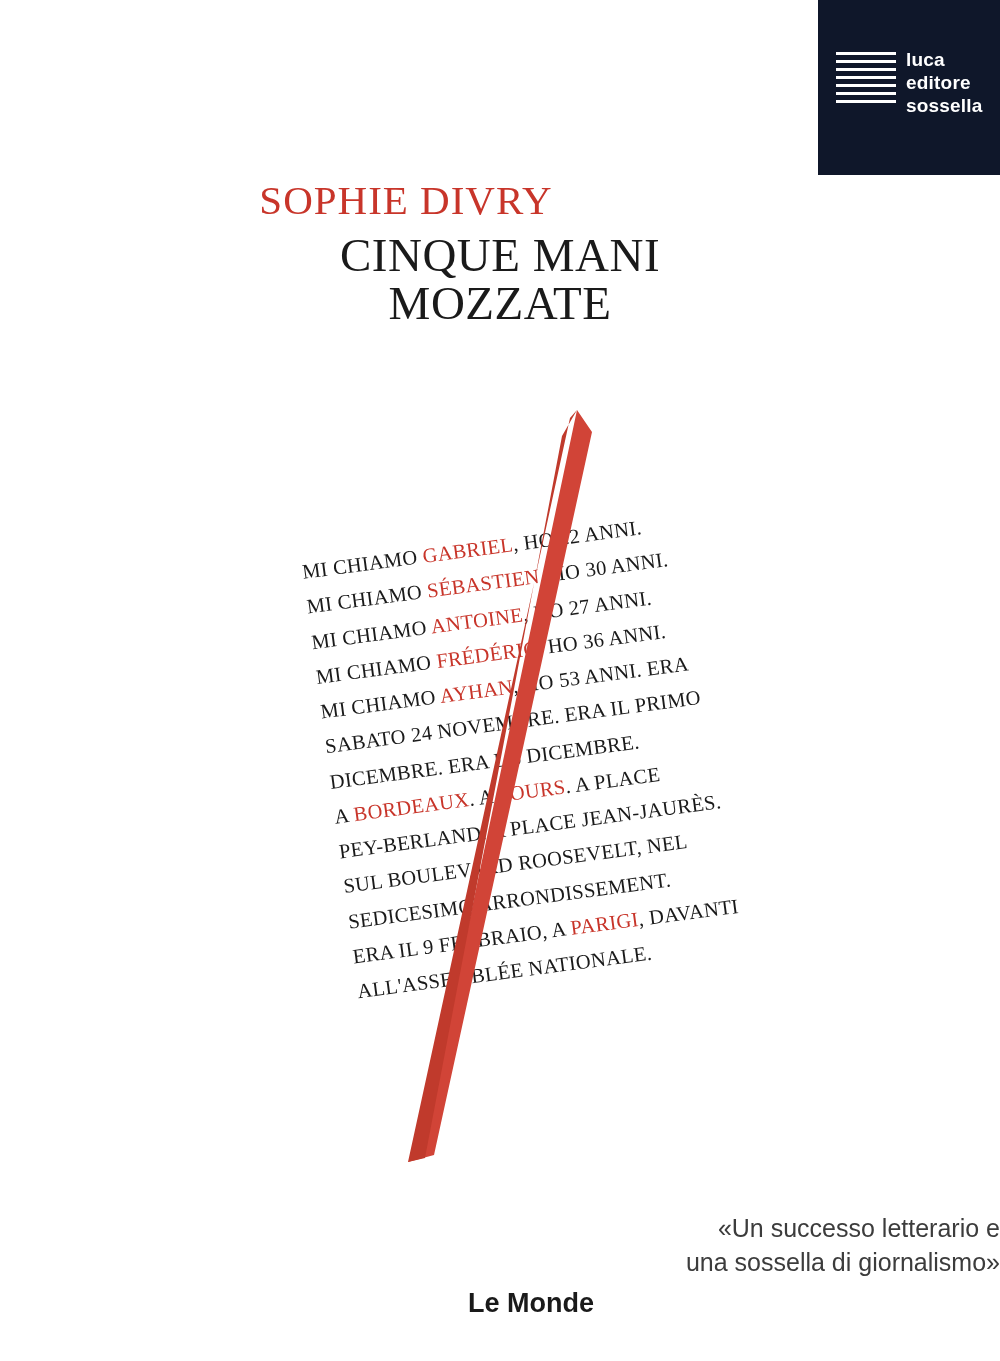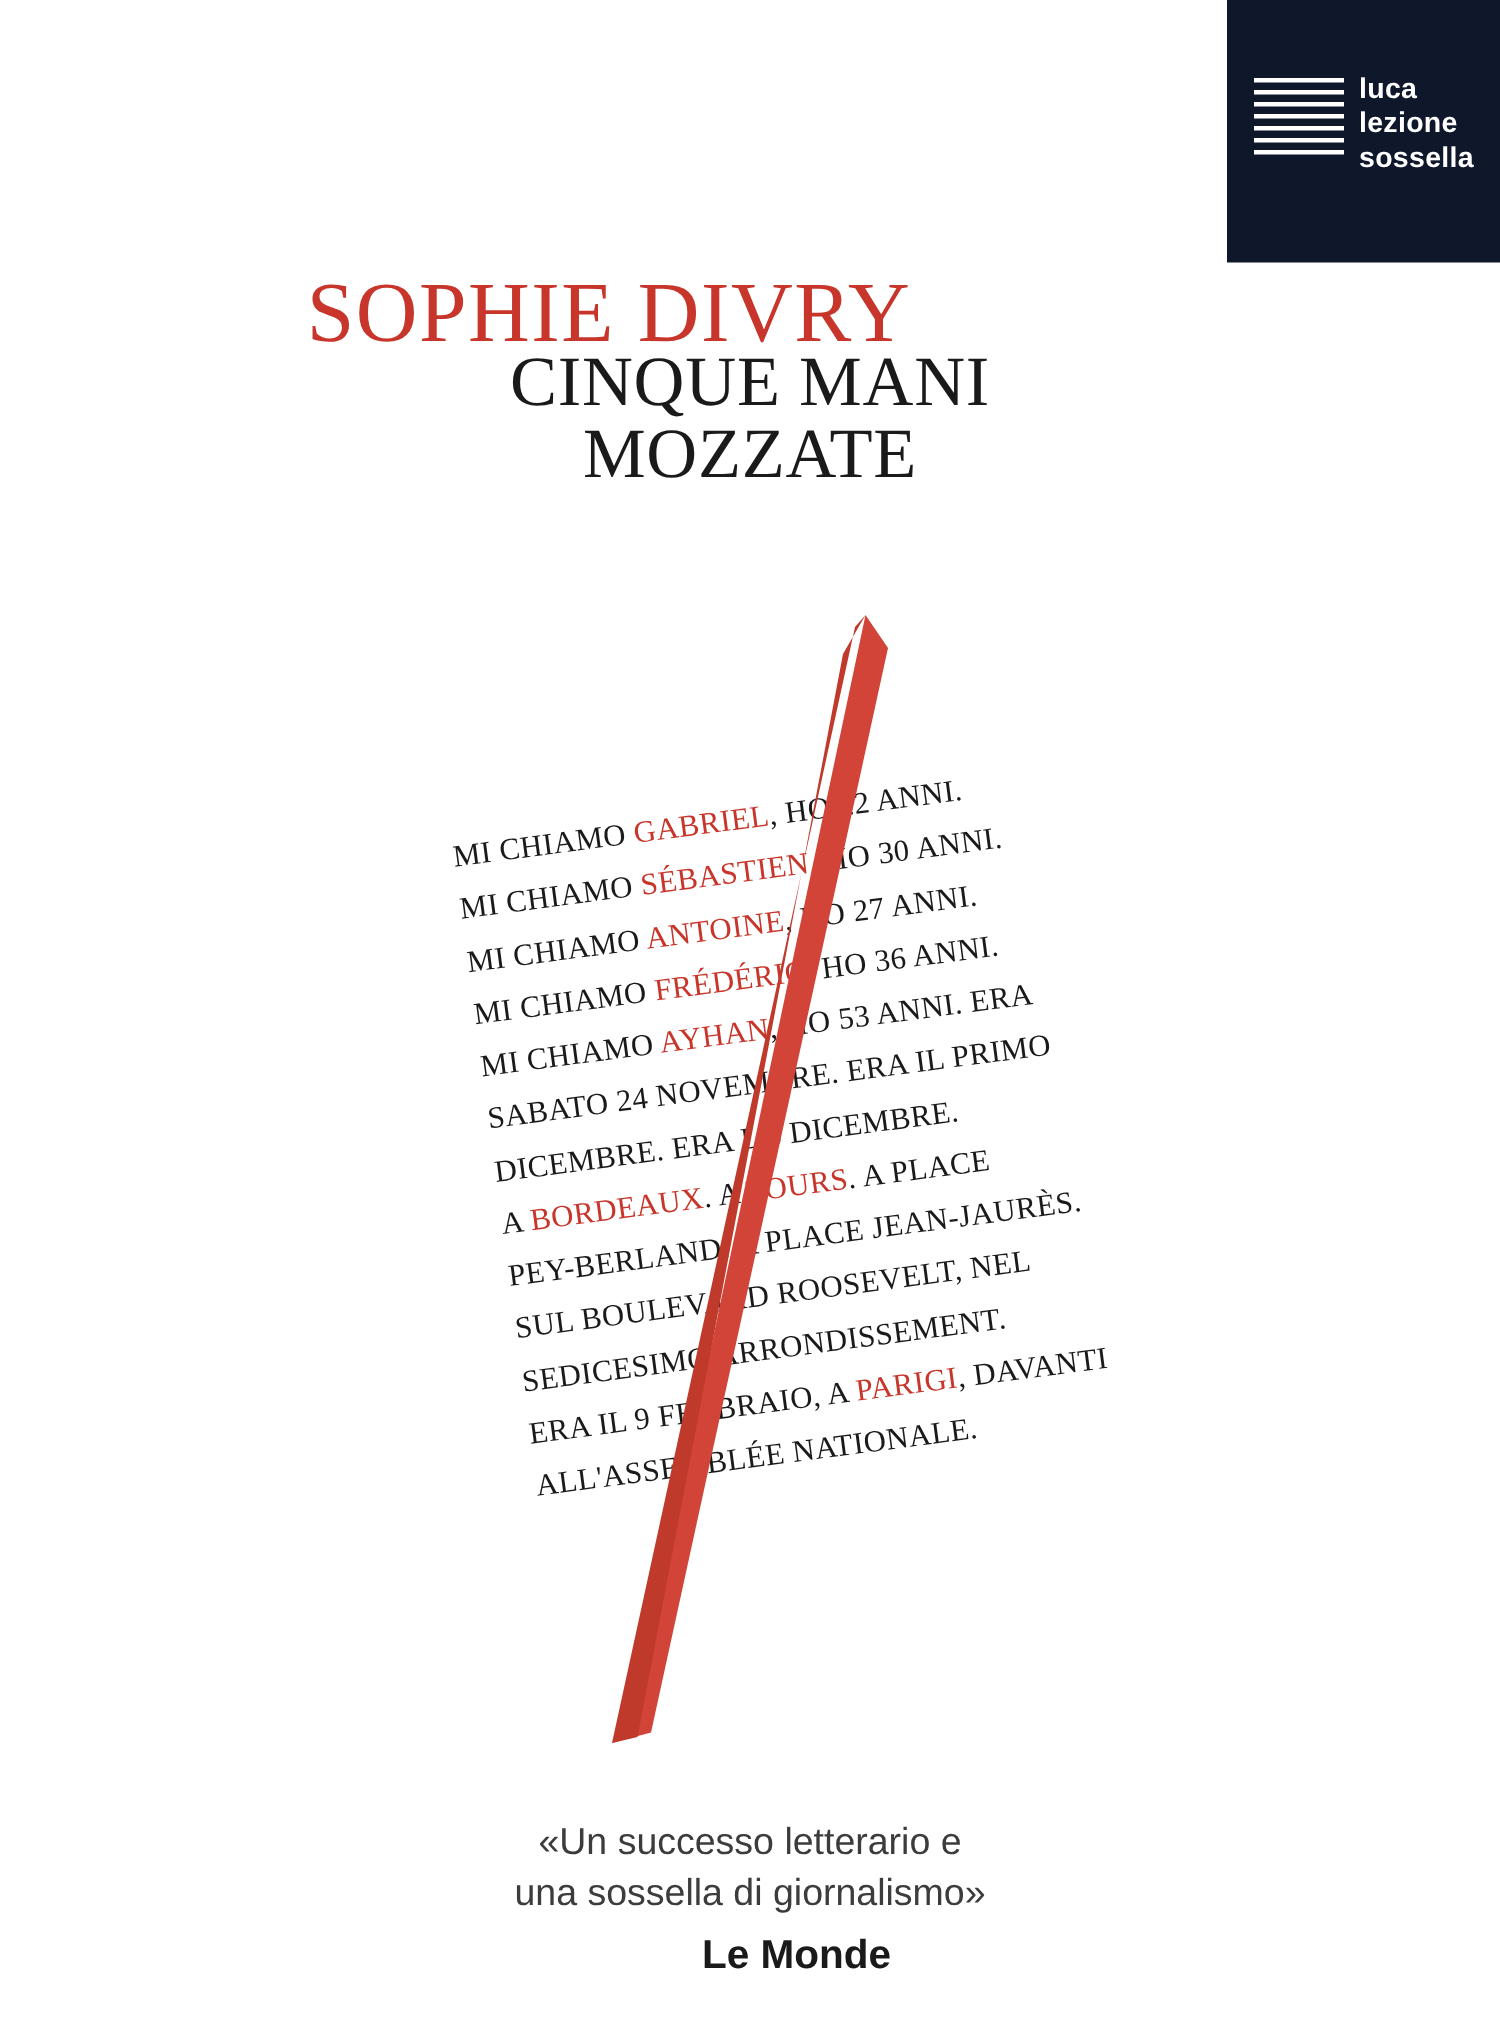--- a/index.html
+++ b/index.html
@@ -59,21 +59,21 @@
   }
 
   
   .author {
     position: absolute;
     top: 176px;
     left: 0;
     width: 812px;
     text-align: center;
     color: #c8352a;
-    font-size: 57px;
+    font-size: 41px;
     letter-spacing: 1px;
     font-family: "Liberation Serif", serif;
   }
   .title {
     position: absolute;
     top: 232px;
     left: 0;
     width: 1000px;
     text-align: center;
     color: #1a1a1a;
@@ -109,21 +109,21 @@
     height: 770px;
     pointer-events: none;
   }
 
   
   .quote {
     position: absolute;
     top: 1212px;
     left: 0;
     width: 1000px;
-    text-align: center;
+    text-align: right;
     color: #3c3c3c;
     font-family: "Liberation Sans", sans-serif;
     font-size: 25px;
     line-height: 1.35;
   }
   .quote .ql { display: block; }
   .source {
     position: absolute;
     top: 1288px;
     left: 0;
@@ -145,21 +145,21 @@
       <i></i>
         <i></i>
         <i></i>
         <i></i>
         <i></i>
         <i></i>
         <i></i>
     </span>
     <span class="publisher-name">
       <span>luca</span><br>
-      <span>lezione</span><br>
+      <span>editore</span><br>
       <span>sossella</span>
     </span>
   </div>
 </div>
 
 <div class="author">SOPHIE DIVRY</div>
 <div class="title">
   <span class="line">CINQUE MANI</span>
   <span class="line">MOZZATE</span>
 </div>

